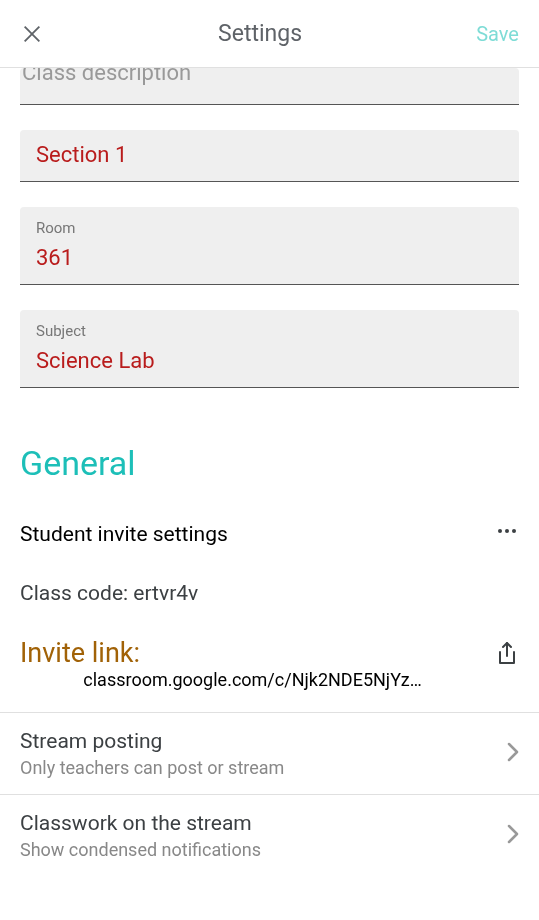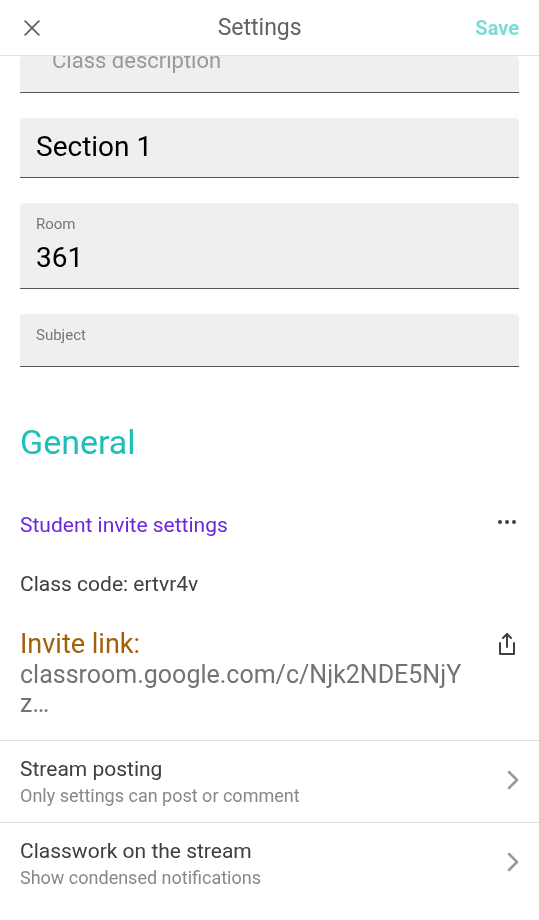--- a/index.html
+++ b/index.html
@@ -8,21 +8,21 @@
       background: #fff;
       width: 539px;
       height: 920px;
       overflow: hidden;
       color: #3c4043;
     }
     .header {
       display: flex;
       align-items: center;
       justify-content: space-between;
-      height: 56px;
+      height: 68px;
       padding: 0 20px;
       border-bottom: 1px solid #e0e0e0;
     }
     .close-btn {
       width: 24px;
       height: 24px;
       cursor: pointer;
       display: flex;
       align-items: center;
       justify-content: center;
@@ -30,69 +30,69 @@
     .close-btn svg { stroke: #5f6368; }
     .title {
       font-size: 23px;
       color: #5f6368;
       font-weight: 400;
     }
     .save-btn {
       font-size: 20px;
       color: #7edcd6;
       cursor: pointer;
-      font-weight: 700;
+      font-weight: 400;
     }
     .content { padding: 0 20px; }
     .field-box {
       background: #efefef;
       border-bottom: 1.5px solid #555;
       padding: 12px 16px 14px 16px;
       margin-top: 25px;
       border-radius: 4px 4px 0 0;
     }
     .field-box.truncated {
       margin-top: 0;
       padding-top: 0;
       height: 37px;
       overflow: hidden;
       position: relative;
     }
     .field-box.truncated .field-value {
       position: absolute;
       top: -8px;
-      left: 32px;
+      left: 2px;
       color: #999;
       font-size: 22px;
     }
     .field-label {
       font-size: 15px;
       color: #777;
       margin-bottom: 8px;
     }
     .field-value {
-      font-size: 28px;
-      color: #000000;
+      font-size: 22px;
+      color: #b91c1c;
     }
     .section-title {
       font-size: 34px;
       color: #1dbfb8;
       font-weight: 400;
       margin-top: 55px;
-      margin-bottom: 30px;
+      margin-bottom: 18px;
     }
     .row {
       display: flex;
       align-items: center;
       justify-content: space-between;
       padding: 18px 0;
     }
     .row-text {
       font-size: 21px;
-      color: #6d28d9;
+      color: #000000;
     }
     .more-icon {
       font-size: 24px;
       color: #3c4043;
       cursor: pointer;
       letter-spacing: 2px;
     }
     .info-block {
       padding: 14px 0 14px 0;
     }
@@ -106,23 +106,24 @@
       align-items: flex-start;
       justify-content: space-between;
       padding: 18px 0 22px 0;
     }
     .link-text-wrap { flex: 1; padding-right: 10px; }
     .link-label {
       font-size: 27px;
       color: #a16207;
     }
     .link-value {
-      font-size: 25px;
-      color: #737373;
+      font-size: 18px;
+      color: #000000;
       word-break: break-all;
+      text-align: center;
     }
     .share-icon {
       cursor: pointer;
       margin-top: 4px;
     }
     .divider-row {
       border-top: 1px solid #e0e0e0;
       margin: 0 -20px;
       padding: 16px 20px;
       display: flex;
@@ -167,20 +168,21 @@
     <div class="field-value">Section 1</div>
   </div>
 
   <div class="field-box">
     <div class="field-label">Room</div>
     <div class="field-value">361</div>
   </div>
 
   <div class="field-box">
     <div class="field-label">Subject</div>
+    <div class="field-value">Science Lab</div>
   </div>
 
   <div class="section-title">General</div>
 
   <div class="row">
     <div class="row-text">Student invite settings</div>
     <div class="more-icon">
       <svg width="24" height="24" viewBox="0 0 24 24" fill="#3c4043">
         <circle cx="5" cy="12" r="2"></circle>
         <circle cx="12" cy="12" r="2"></circle>
@@ -203,21 +205,21 @@
         <path d="M12 2 L12 15" stroke-linecap="round"></path>
         <path d="M8 6 L12 2 L16 6" stroke-linecap="round" stroke-linejoin="round"></path>
         <path d="M5 11 L5 22 L19 22 L19 11" stroke-linecap="round" stroke-linejoin="round"></path>
       </svg>
     </div>
   </div>
 
   <div class="divider-row">
     <div class="text-col">
       <div class="main">Stream posting</div>
-      <div class="sub">Only settings can post or comment</div>
+      <div class="sub">Only teachers can post or stream</div>
     </div>
     <div class="chevron">
       <svg width="12" height="20" viewBox="0 0 12 20" fill="none" stroke="#999" stroke-width="2.5">
         <path d="M2 2 L10 10 L2 18" stroke-linecap="round" stroke-linejoin="round"></path>
       </svg>
     </div>
   </div>
 
   <div class="divider-row">
     <div class="text-col">

